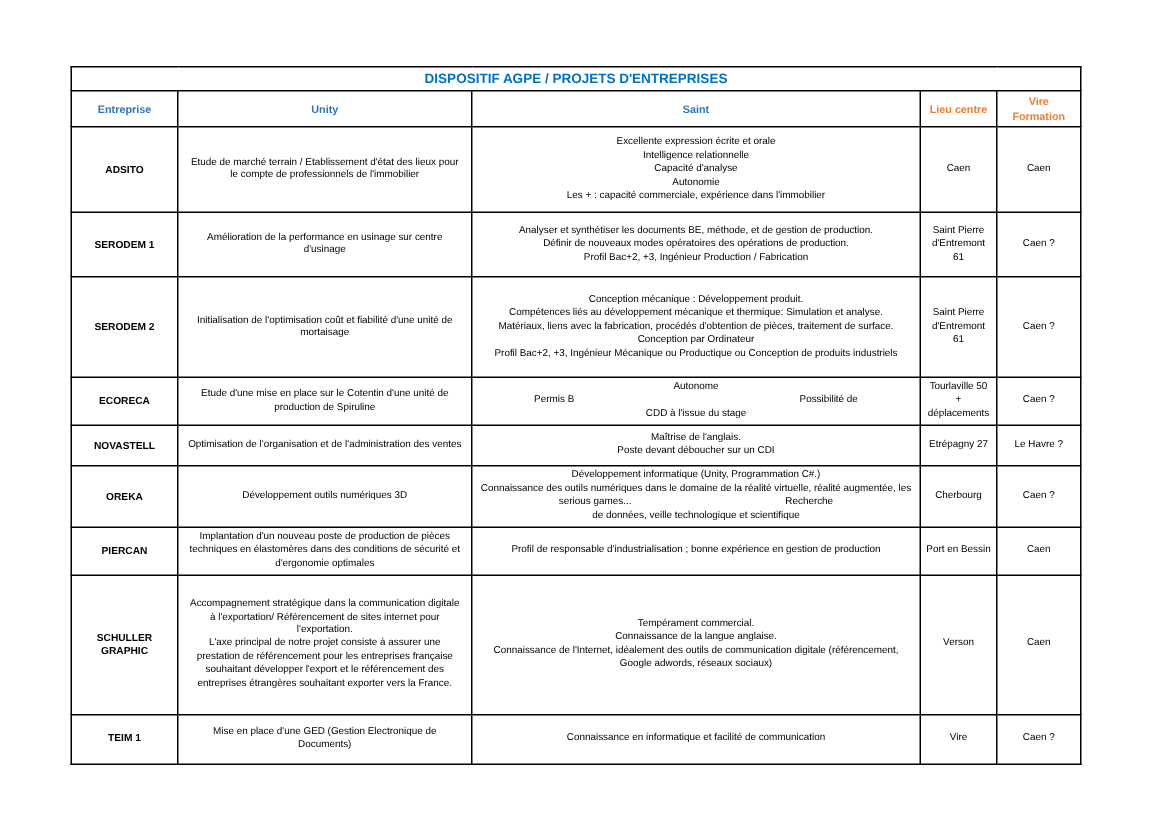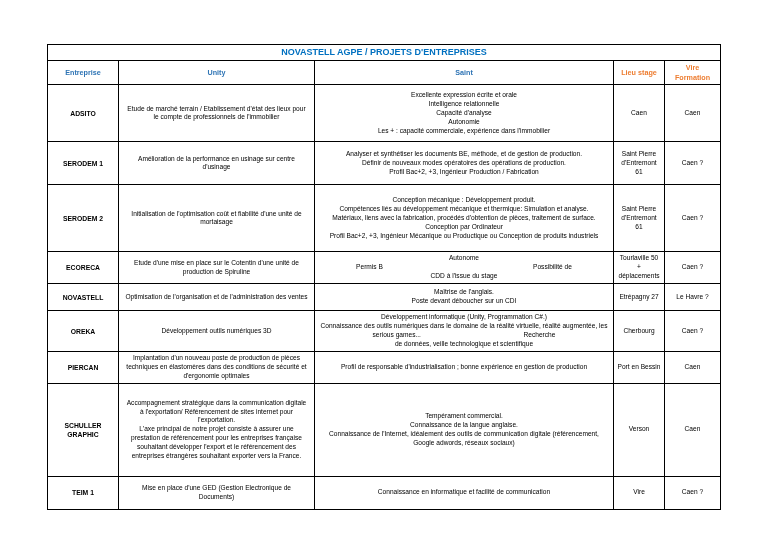--- a/index.html
+++ b/index.html
@@ -71,27 +71,27 @@
   <table>
     <colgroup>
       <col class="c-ent">
         <col class="c-proj">
         <col class="c-prof">
         <col class="c-stage">
         <col class="c-form">
     </colgroup>
     <tbody>
       <tr class="title-row">
-        <td colspan="5">NOVASTELL AGPE / PROJETS D'ENTREPRISES</td>
+        <td colspan="5">DISPOSITIF AGPE / PROJETS D'ENTREPRISES</td>
       </tr>
       <tr class="header-row">
         <th class="h-blue">Entreprise</th>
         <th class="h-blue">Unity</th>
         <th class="h-blue">Saint</th>
-        <th class="h-orange">Lieu stage</th>
+        <th class="h-orange">Lieu centre</th>
         <th class="h-orange">Vire Formation</th>
       </tr>
 
       <tr class="r0">
         <td class="ent">ADSITO</td>
         <td class="proj">Etude de marché terrain / Etablissement d'état des lieux pour le compte de professionnels de l'immobilier</td>
         <td class="prof">Excellente expression écrite et orale
 Intelligence relationnelle
 Capacité d'analyse
 Autonomie

